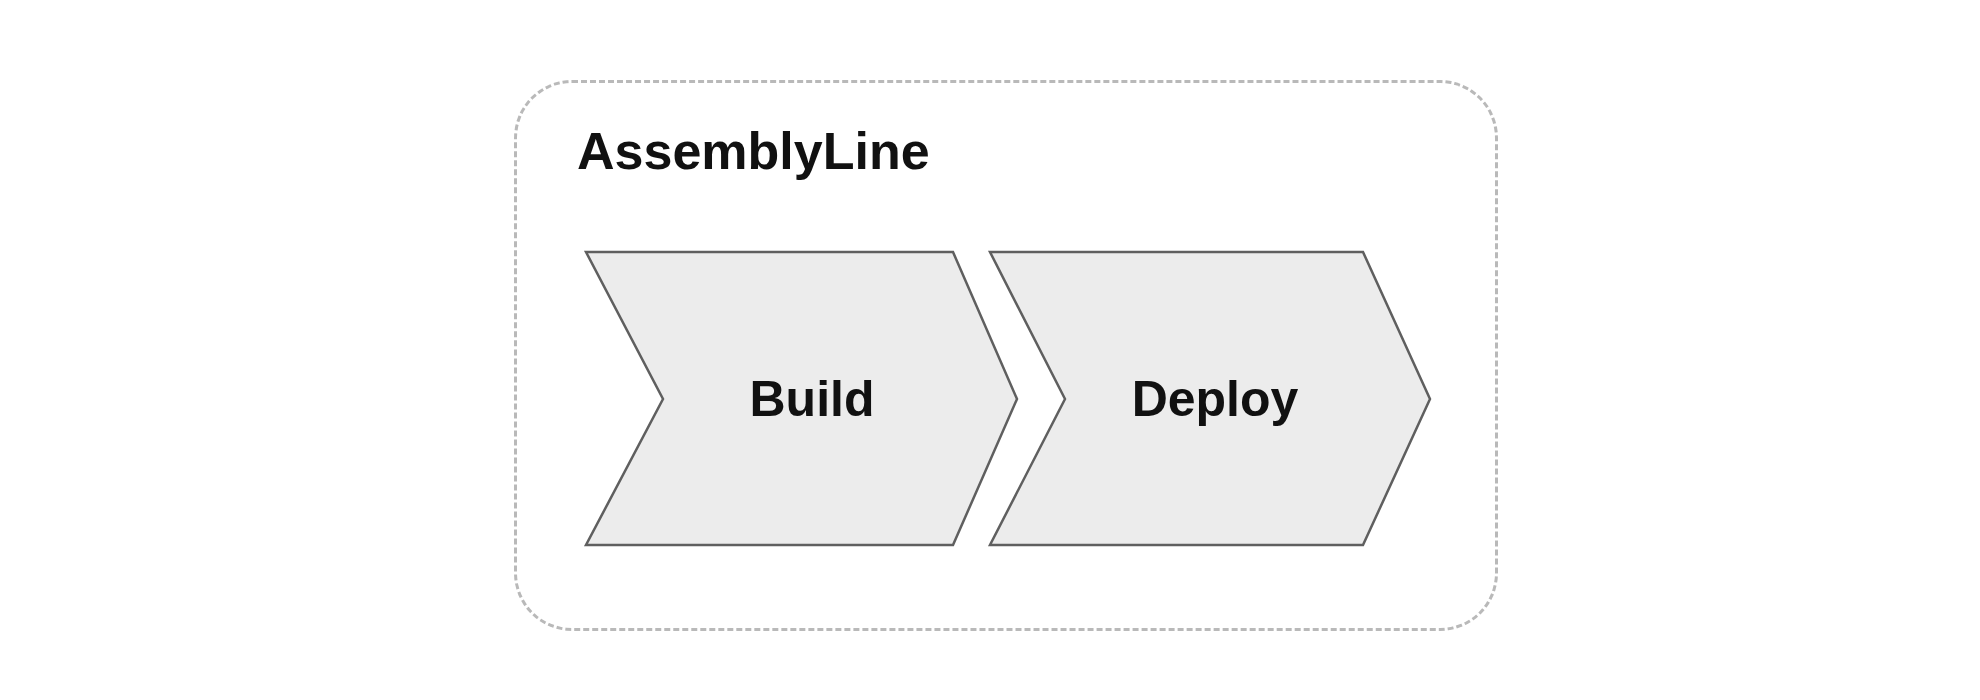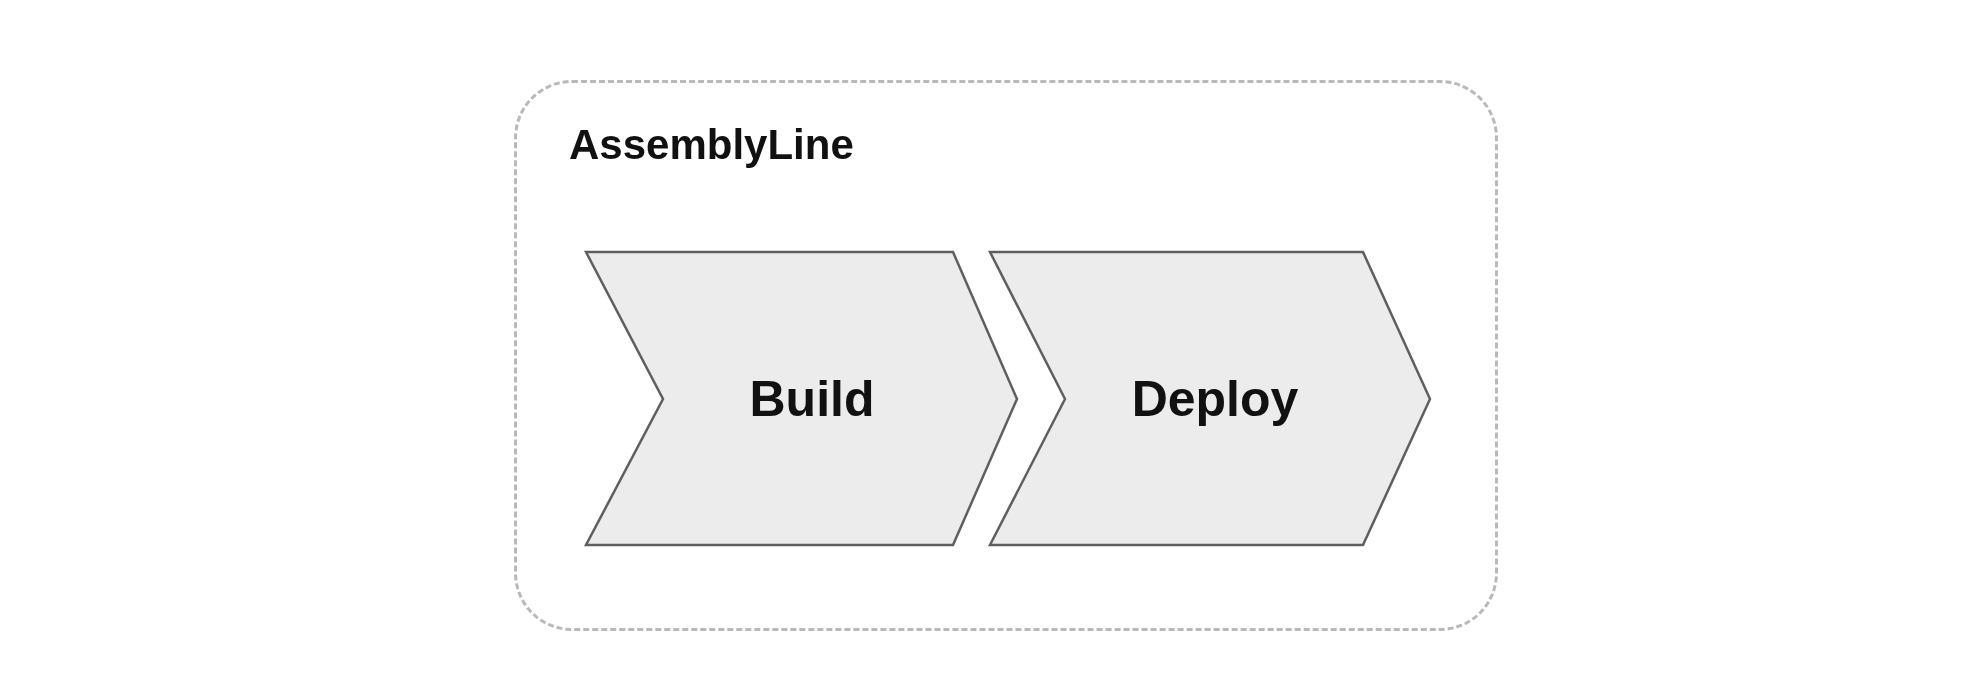--- a/index.html
+++ b/index.html
@@ -23,23 +23,23 @@
     top: 80px;
     width: 984px;
     height: 551px;
     border: 3px dashed #b9b9b9;
     border-radius: 58px;
     box-sizing: border-box;
     background: transparent;
   }
   .group-title {
     position: absolute;
-    left: 52px;
+    left: 60px;
     top: 38px;
-    font-size: 42px;
+    font-size: 52px;
     font-weight: bold;
     color: #111111;
     letter-spacing: 0px;
     white-space: nowrap;
   }
   svg.diagram-layer {
     position: absolute;
     left: 0;
     top: 0;
     width: 1980px;

